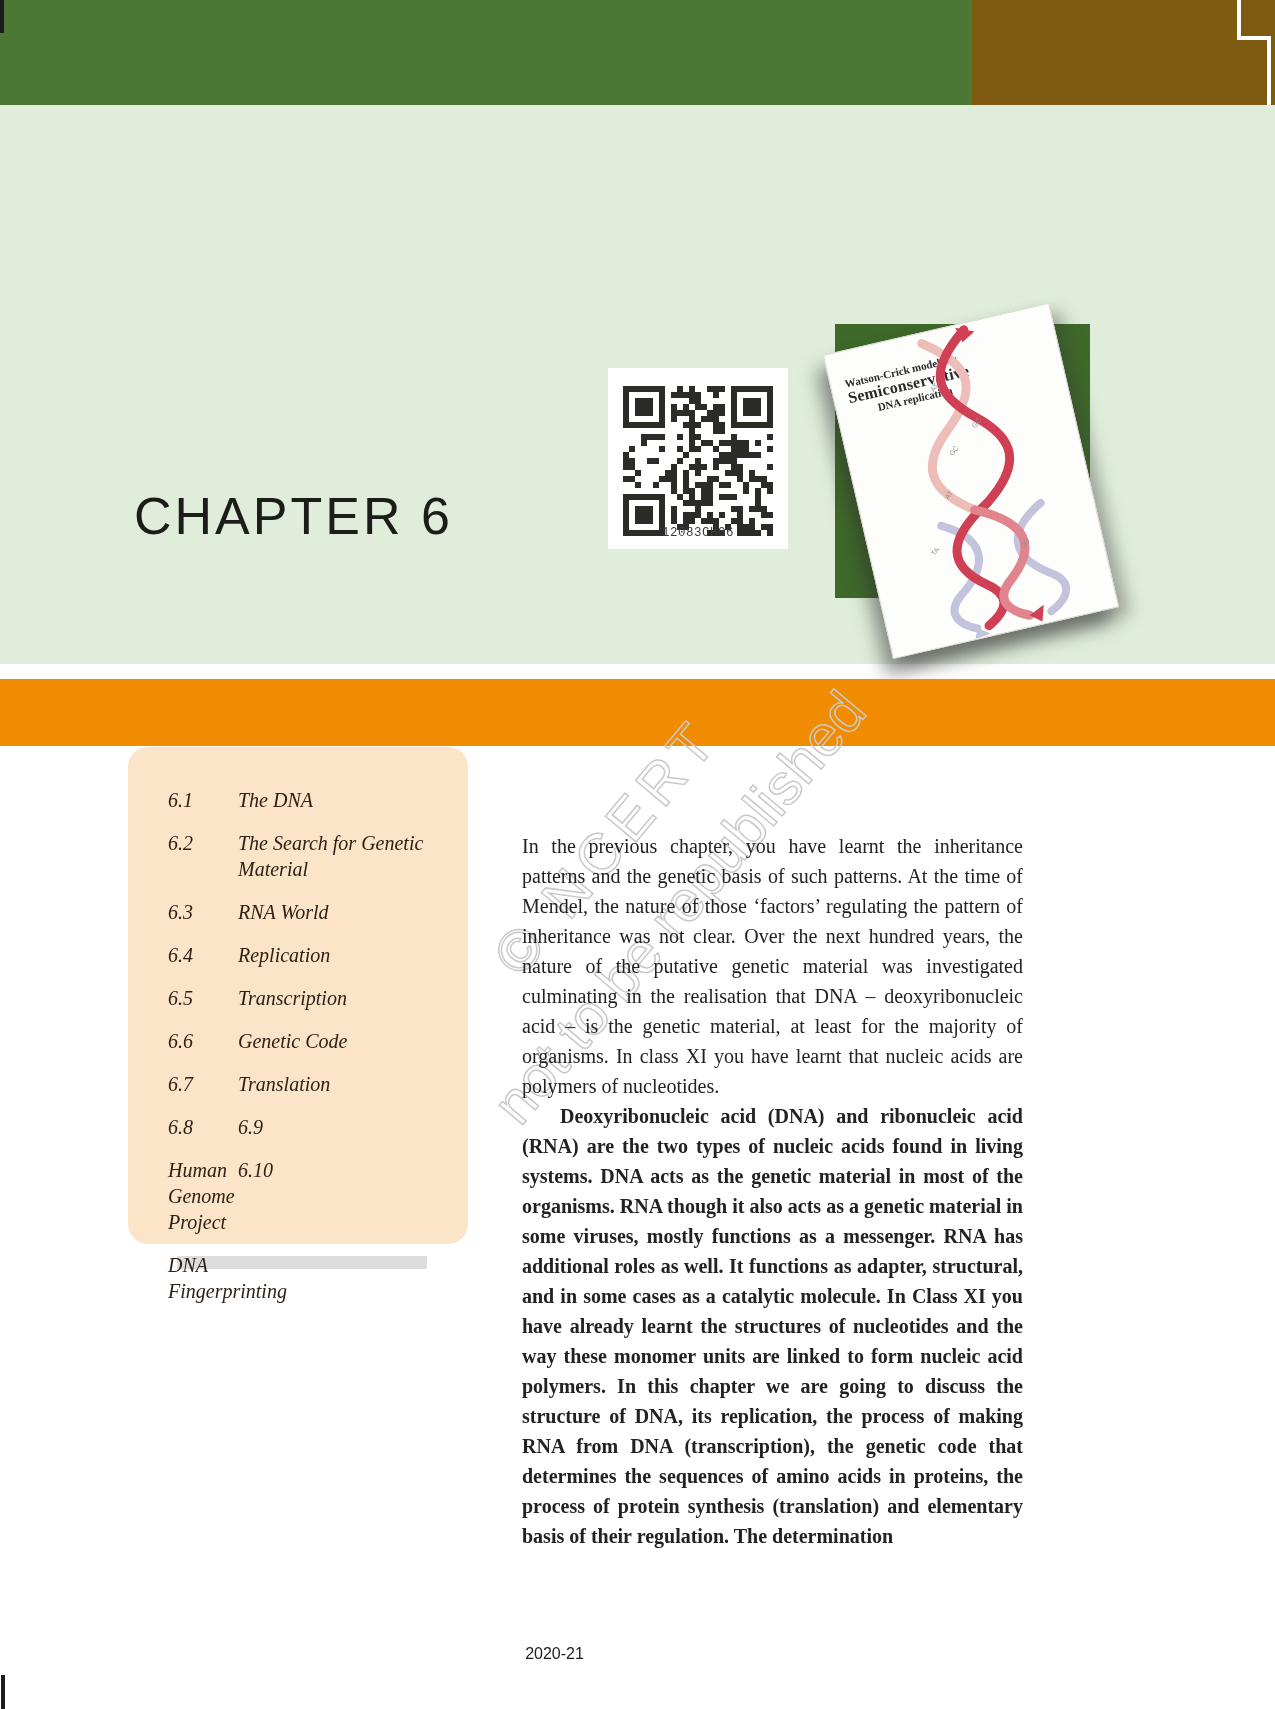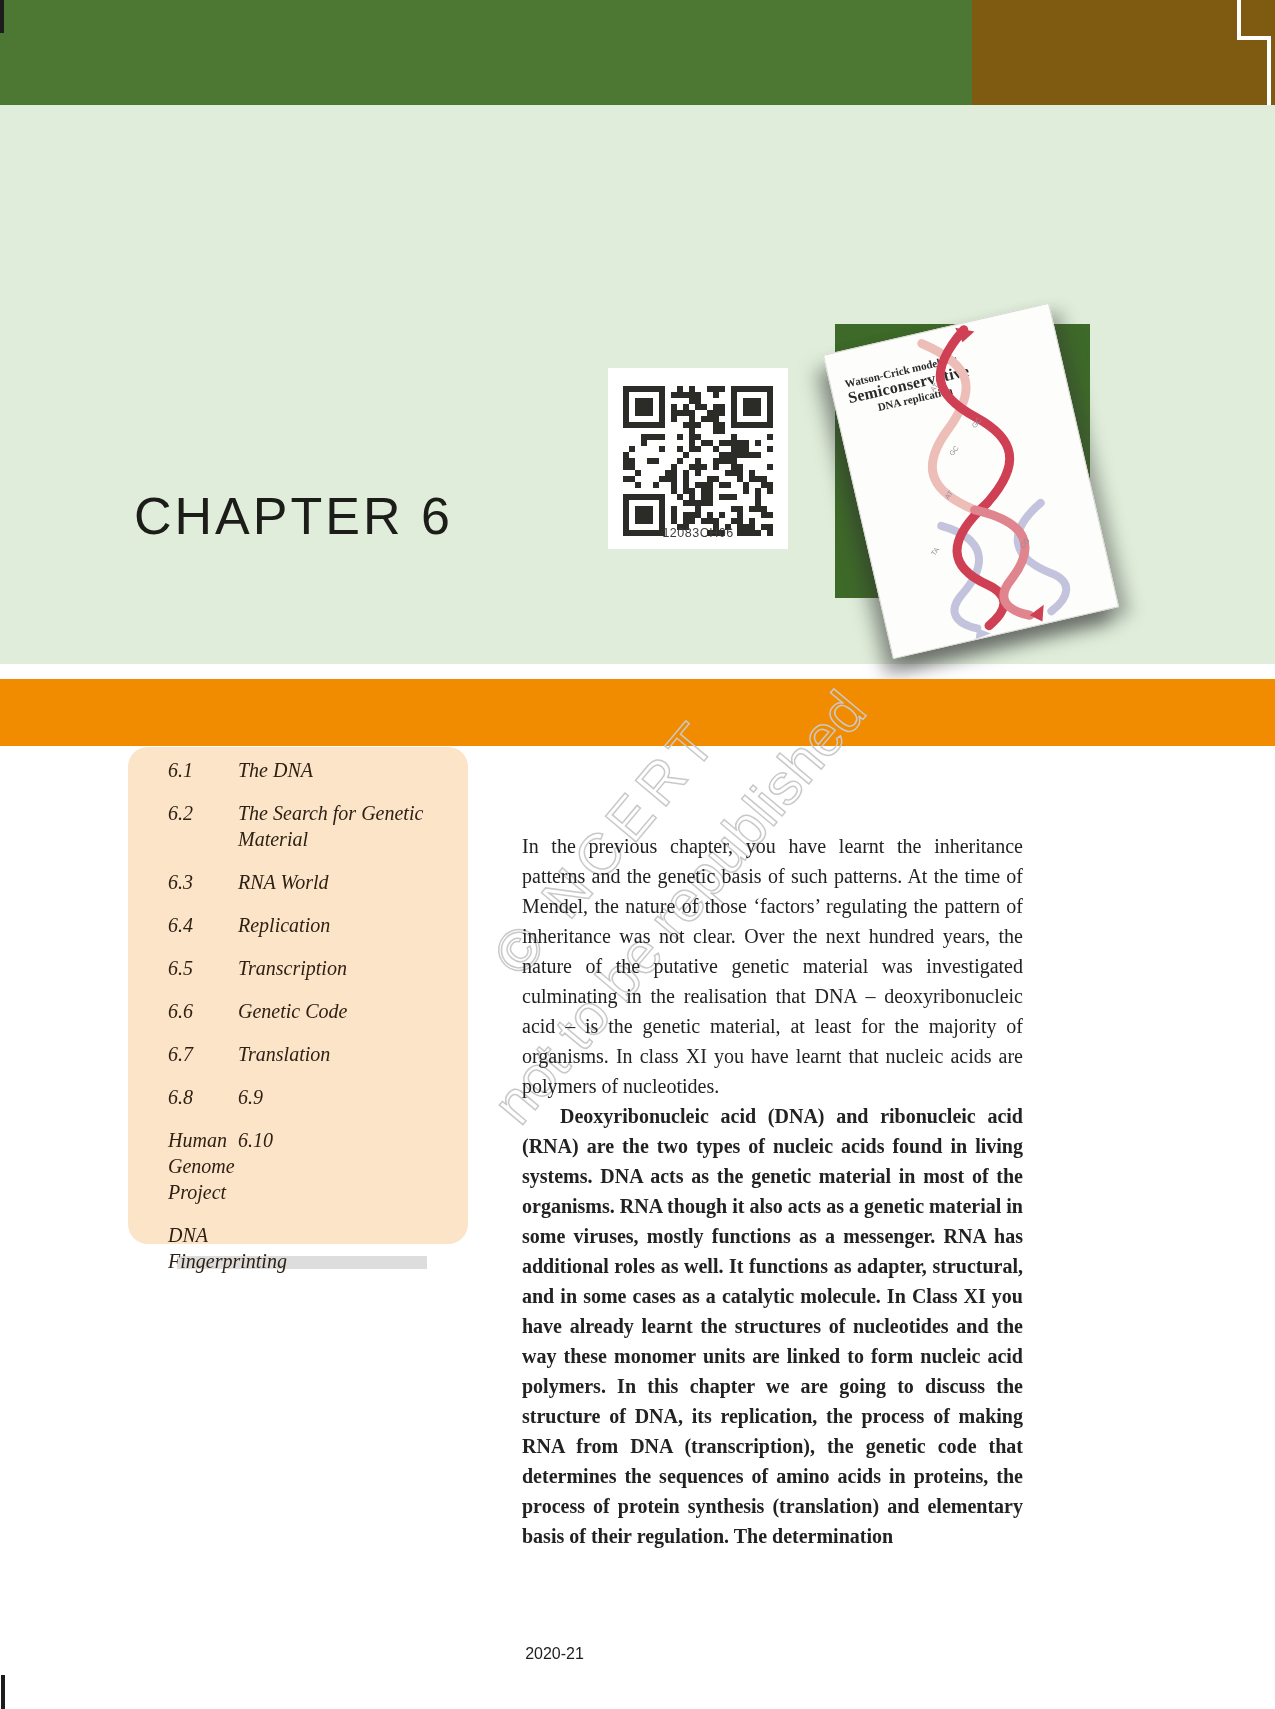--- a/index.html
+++ b/index.html
@@ -16,21 +16,21 @@
   .hero{position:absolute;left:0;top:105px;width:1275px;height:559px;background:#dfedda;}
   .chapter-label{position:absolute;left:134px;top:381px;font-family:"Liberation Sans",sans-serif;
         font-weight:300;font-size:52px;letter-spacing:3px;color:#1c1c18;}
   .chapter-title{position:absolute;left:134px;top:494px;font-family:"Liberation Sans",sans-serif;
         font-weight:300;font-size:66px;line-height:79px;letter-spacing:2px;color:#1c1c18;}
 
   
   .qr-panel{position:absolute;left:608px;top:263px;width:180px;height:181px;background:#ffffff;}
   .qr-panel svg{position:absolute;left:15px;top:18px;}
   .qr-label{position:absolute;left:0;top:158px;width:180px;text-align:center;
-        font-family:Liberation Sans, sans-serif;font-size:12.5px;letter-spacing:.5px;color:#3c3c3c;}
+        font-family:Liberation Mono, monospace;font-size:12.5px;letter-spacing:.5px;color:#3c3c3c;}
 
   
   .fig-square{position:absolute;left:835px;top:219px;width:255px;height:274px;background:#3e6a29;}
   .fig-card{position:absolute;left:855px;top:220px;width:230px;height:310px;background:#fdfdfb;
         transform:rotate(-13deg);border:1px solid #d8d8d2;
         box-shadow:-10px 14px 18px rgba(50,50,50,.5), 10px 10px 16px rgba(60,60,60,.35);}
   .fig-caption{position:absolute;left:14px;top:26px;color:#2a2a2a;font-weight:bold;}
   .fig-cap-1{font-size:11px;}
   .fig-cap-2{font-size:16px;letter-spacing:.3px;}
   .fig-cap-3{font-size:11px;text-align:center;width:130px;}
@@ -46,21 +46,21 @@
         transform:rotate(-50deg);text-align:center;pointer-events:none;
         font-family:"Liberation Sans",sans-serif;color:transparent;
         -webkit-text-stroke:1.5px #c9c9c9;}
   .watermark .wm1{font-size:58px;letter-spacing:8px;line-height:95px;white-space:nowrap;}
   .watermark .wm2{font-size:58px;line-height:95px;white-space:nowrap;}
 
   
   .contents-box{position:absolute;left:128px;top:747px;width:340px;height:497px;
         background:#fce4c8;border-radius:20px;z-index:4;}
   .contents-list{display:grid;grid-template-columns:70px 1fr;row-gap:17px;
-        padding:10px 12px 0 40px;font-style:italic;font-size:20px;line-height:26px;color:#2e2014;}
+        padding:40px 12px 0 40px;font-style:italic;font-size:20px;line-height:26px;color:#2e2014;}
   .contents-num{}
   .contents-label{}
   .divider-bar{position:absolute;left:177px;top:1256px;width:250px;height:13px;background:#dddddd;}
 
   
   .body-col{position:absolute;left:522px;top:831px;width:501px;z-index:5;
         font-size:20px;line-height:30px;color:#222222;text-align:justify;}
   .body-col p{margin:0;}
   .body-col p.indent{text-indent:38px;font-weight:bold;}
 

